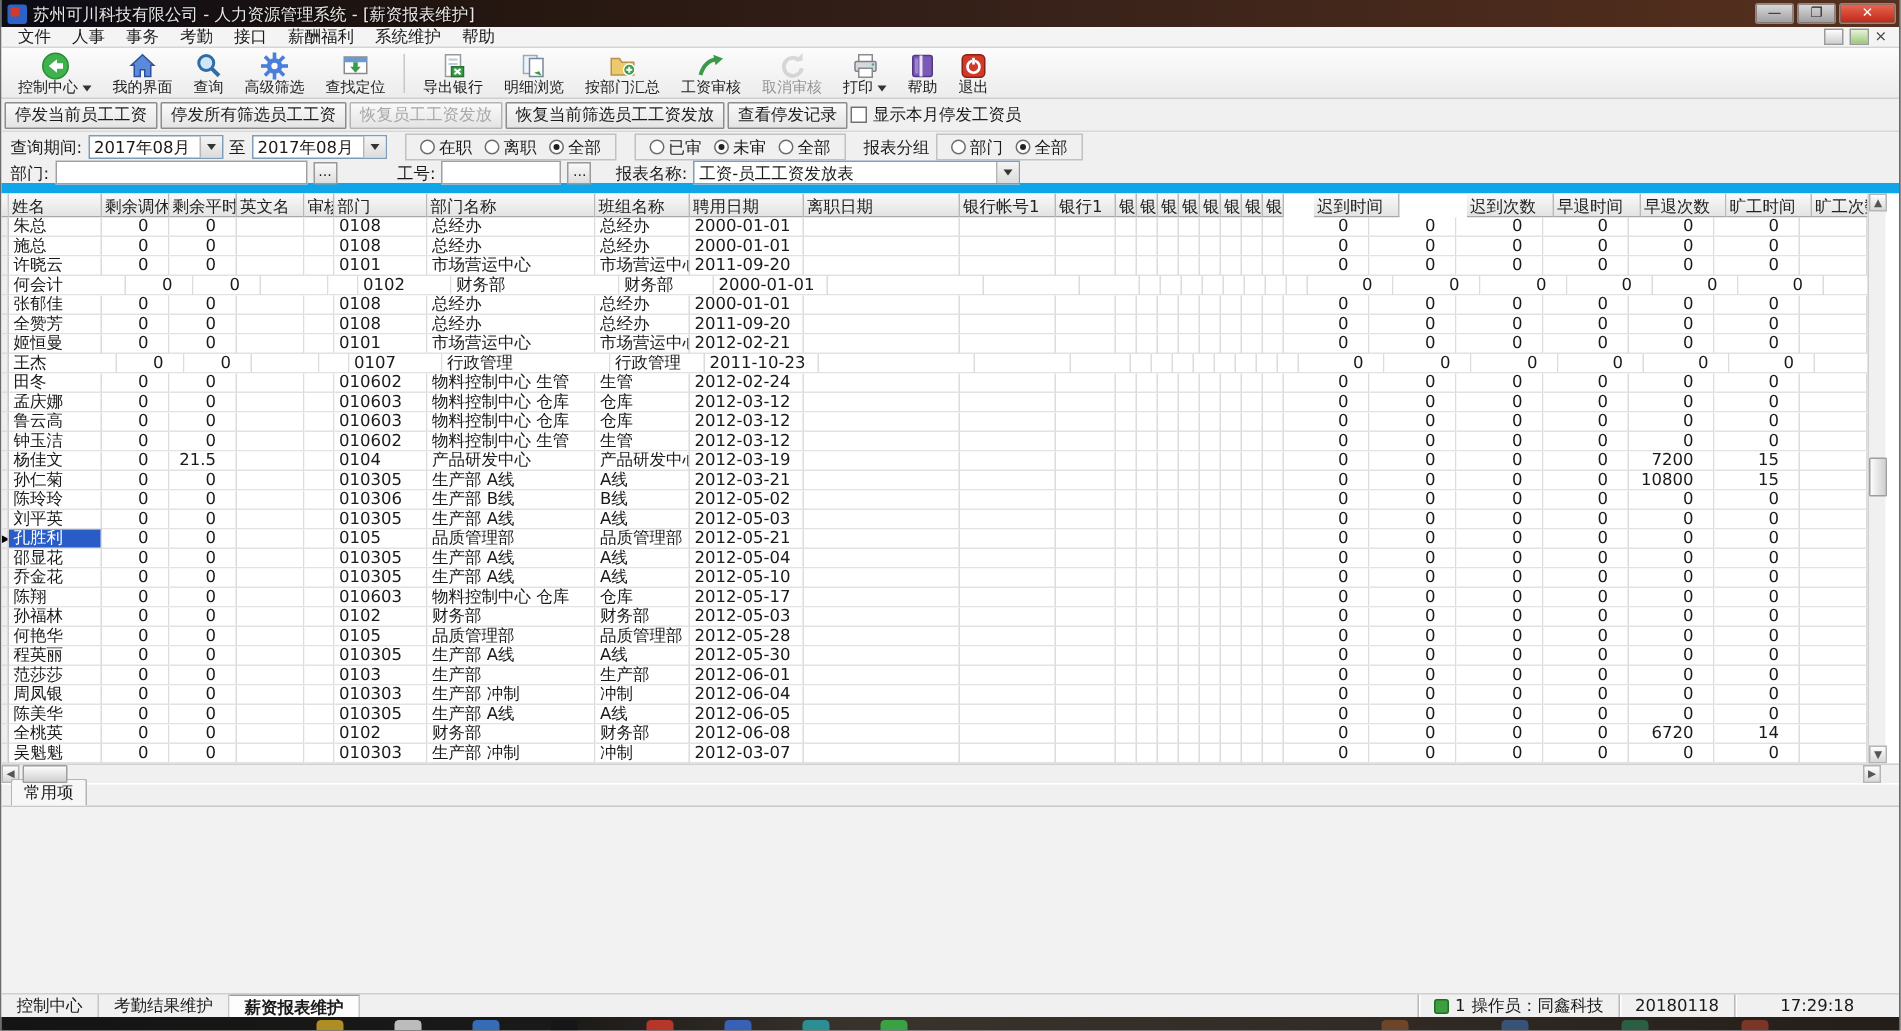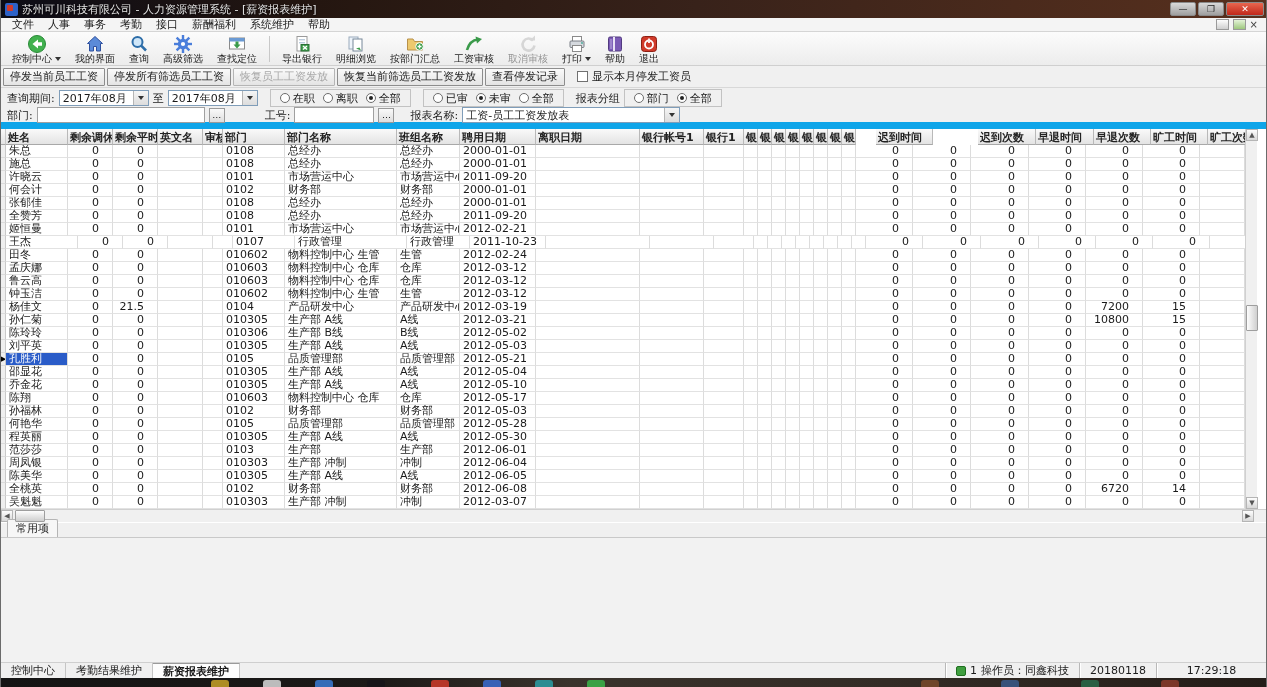--- a/index.html
+++ b/index.html
@@ -30,21 +30,21 @@
   .tool-btn .ico { height:19px; display:flex; align-items:center; }
   .tool-btn .lbl { font-size:10px; line-height:12px; white-space:nowrap; color:#222; }
   .tool-btn.disabled { filter:grayscale(1); opacity:.45; }
   .tool-sep { width:1px; background:#c8c8c8; margin:3px 5px; }
   .caret { width:0; height:0; border-left:3px solid transparent; border-right:3px solid transparent; border-top:4px solid #333; margin-left:3px; align-self:center; }
 
   
   .actions { height:22px; flex:0 0 22px; background:#f0f0f0; border-bottom:1px solid #d8d8d8; display:flex; align-items:center; padding:0 2px; gap:2px; }
   .act-btn { height:18px; padding:0 6px; font-size:11px; line-height:16px; background:linear-gradient(#fafafa,#e4e4e4); border:1px solid #8d8d8d; border-radius:1px; white-space:nowrap; }
   .act-btn.disabled { color:#a8a8a8; border-color:#b5b5b5; }
-  .chk-wrap { display:flex; align-items:center; gap:4px; margin-left:10px; font-size:11px; }
+  .chk-wrap { display:flex; align-items:center; gap:4px; font-size:11px; }
   .chk { width:11px; height:11px; border:1px solid #707070; background:#fff; }
 
   
   .filters1, .filters2 { flex:0 0 20px; height:20px; display:flex; align-items:center; padding:0 6px; gap:4px; background:#f0f0f0; }
   .filters2 { flex-basis:21px; height:21px; border-bottom:7px solid #0ea5e9; }
   .f-label { font-size:11px; white-space:nowrap; }
   .selectbox { height:16px; background:#fff; border:1px solid #7f9db9; display:flex; align-items:center; }
   .selectbox .val { font-size:11px; padding:0 3px; flex:1; white-space:nowrap; overflow:hidden; }
   .selectbox .drop { width:15px; height:14px; background:linear-gradient(#f5f5f5,#dcdcdc); border-left:1px solid #b5b5b5; display:flex; align-items:center; justify-content:center; }
   .selectbox .drop::after { content:""; width:0; height:0; border-left:3px solid transparent; border-right:3px solid transparent; border-top:4px solid #333; }
@@ -53,21 +53,21 @@
   .radio-group { display:flex; align-items:center; gap:2px; border:1px solid #c2c2c2; height:18px; padding:0 6px; }
   .radio { display:flex; align-items:center; gap:3px; font-size:11px; white-space:nowrap; padding:0 3px; }
   .rdot { width:10px; height:10px; border:1px solid #6d6d6d; border-radius:50%; background:#fff; position:relative; flex:0 0 10px; }
   .rdot.on::after { content:""; position:absolute; left:2px; top:2px; width:4px; height:4px; border-radius:50%; background:#222; }
 
   
   .grid-zone { flex:0 0 393px; height:393px; display:flex; flex-direction:column; background:#fff; }
   .grid-main { display:flex; flex:0 0 380px; height:380px; }
   .grid-scrollarea { width:1244px; overflow:hidden; }
   .grid-header { display:flex; height:16px; }
-  .hcell { flex:none; height:16px; background:linear-gradient(#fafafa,#e3e3e3); border-right:1px solid #b9b9b9; border-bottom:1px solid #a8a8a8; font-size:11px; padding:1px 2px; white-space:nowrap; overflow:hidden; color:#222;font-weight:bold; }
+  .hcell { flex:none; height:16px; background:linear-gradient(#fafafa,#e3e3e3); border-right:1px solid #b9b9b9; border-bottom:1px solid #a8a8a8; font-size:11px; padding:1px 2px; white-space:nowrap; overflow:hidden; color:#222; }
   .grid-row { display:flex; height:13px; }
   .cell { flex:none; height:13px; border-right:1px solid #dcdcdc; border-bottom:1px solid #e2e2e2; font-size:11px; line-height:12px; padding:0 3px; white-space:nowrap; overflow:hidden; background:#fff; }
   .cell.num { text-align:right; padding-right:13px; }
   .cell.sel { background:#2a5cc8; color:#fff; }
   .indic { flex:none; width:5px; height:13px; background:#efefef; border-right:1px solid #c9c9c9; border-bottom:1px solid #dcdcdc; font-size:7px; line-height:13px; color:#000; overflow:hidden; }
   .grid-header .indic { height:16px; background:linear-gradient(#fafafa,#e3e3e3); border-bottom:1px solid #a8a8a8; }
 
   
   .vscroll { width:12px; flex:0 0 12px; background:#f0f0f0; border-left:1px solid #d0d0d0; display:flex; flex-direction:column; }
   .vscroll .arr, .hscroll .arr { width:12px; height:12px; background:linear-gradient(#fdfdfd,#d8d8d8); border:1px solid #b5b5b5; font-size:7px; line-height:10px; text-align:center; color:#555; flex:0 0 12px; }
@@ -494,21 +494,21 @@
               <span class="cell num" style="width: 57px;">0</span>
               <span class="cell num" style="width: 58px;">0</span>
               <span class="cell num" style="width: 58px;">0</span>
               <span class="cell num" style="width: 57px;">0</span>
               <span class="cell num" style="width: 57px;">0</span>
               <span class="cell num" style="width: 57px;">0</span>
               <span class="cell" style="width: 45px;"></span>
             </div>
             <div class="grid-row">
               <span class="indic"></span>
-              <span class="cell" style="width: 62px;">何会计</span>
+              <span class="cell" style="width: 78px;">何会计</span>
               <span class="cell num" style="width: 45px;">0</span>
               <span class="cell num" style="width: 45px;">0</span>
               <span class="cell" style="width: 45px;"></span>
               <span class="cell" style="width: 20px;"></span>
               <span class="cell" style="width: 62px;">0102</span>
               <span class="cell" style="width: 112px;">财务部</span>
               <span class="cell" style="width: 63px;">财务部</span>
               <span class="cell" style="width: 76px;">2000-01-01</span>
               <span class="cell" style="width: 104px;"></span>
               <span class="cell" style="width: 64px;"></span>

